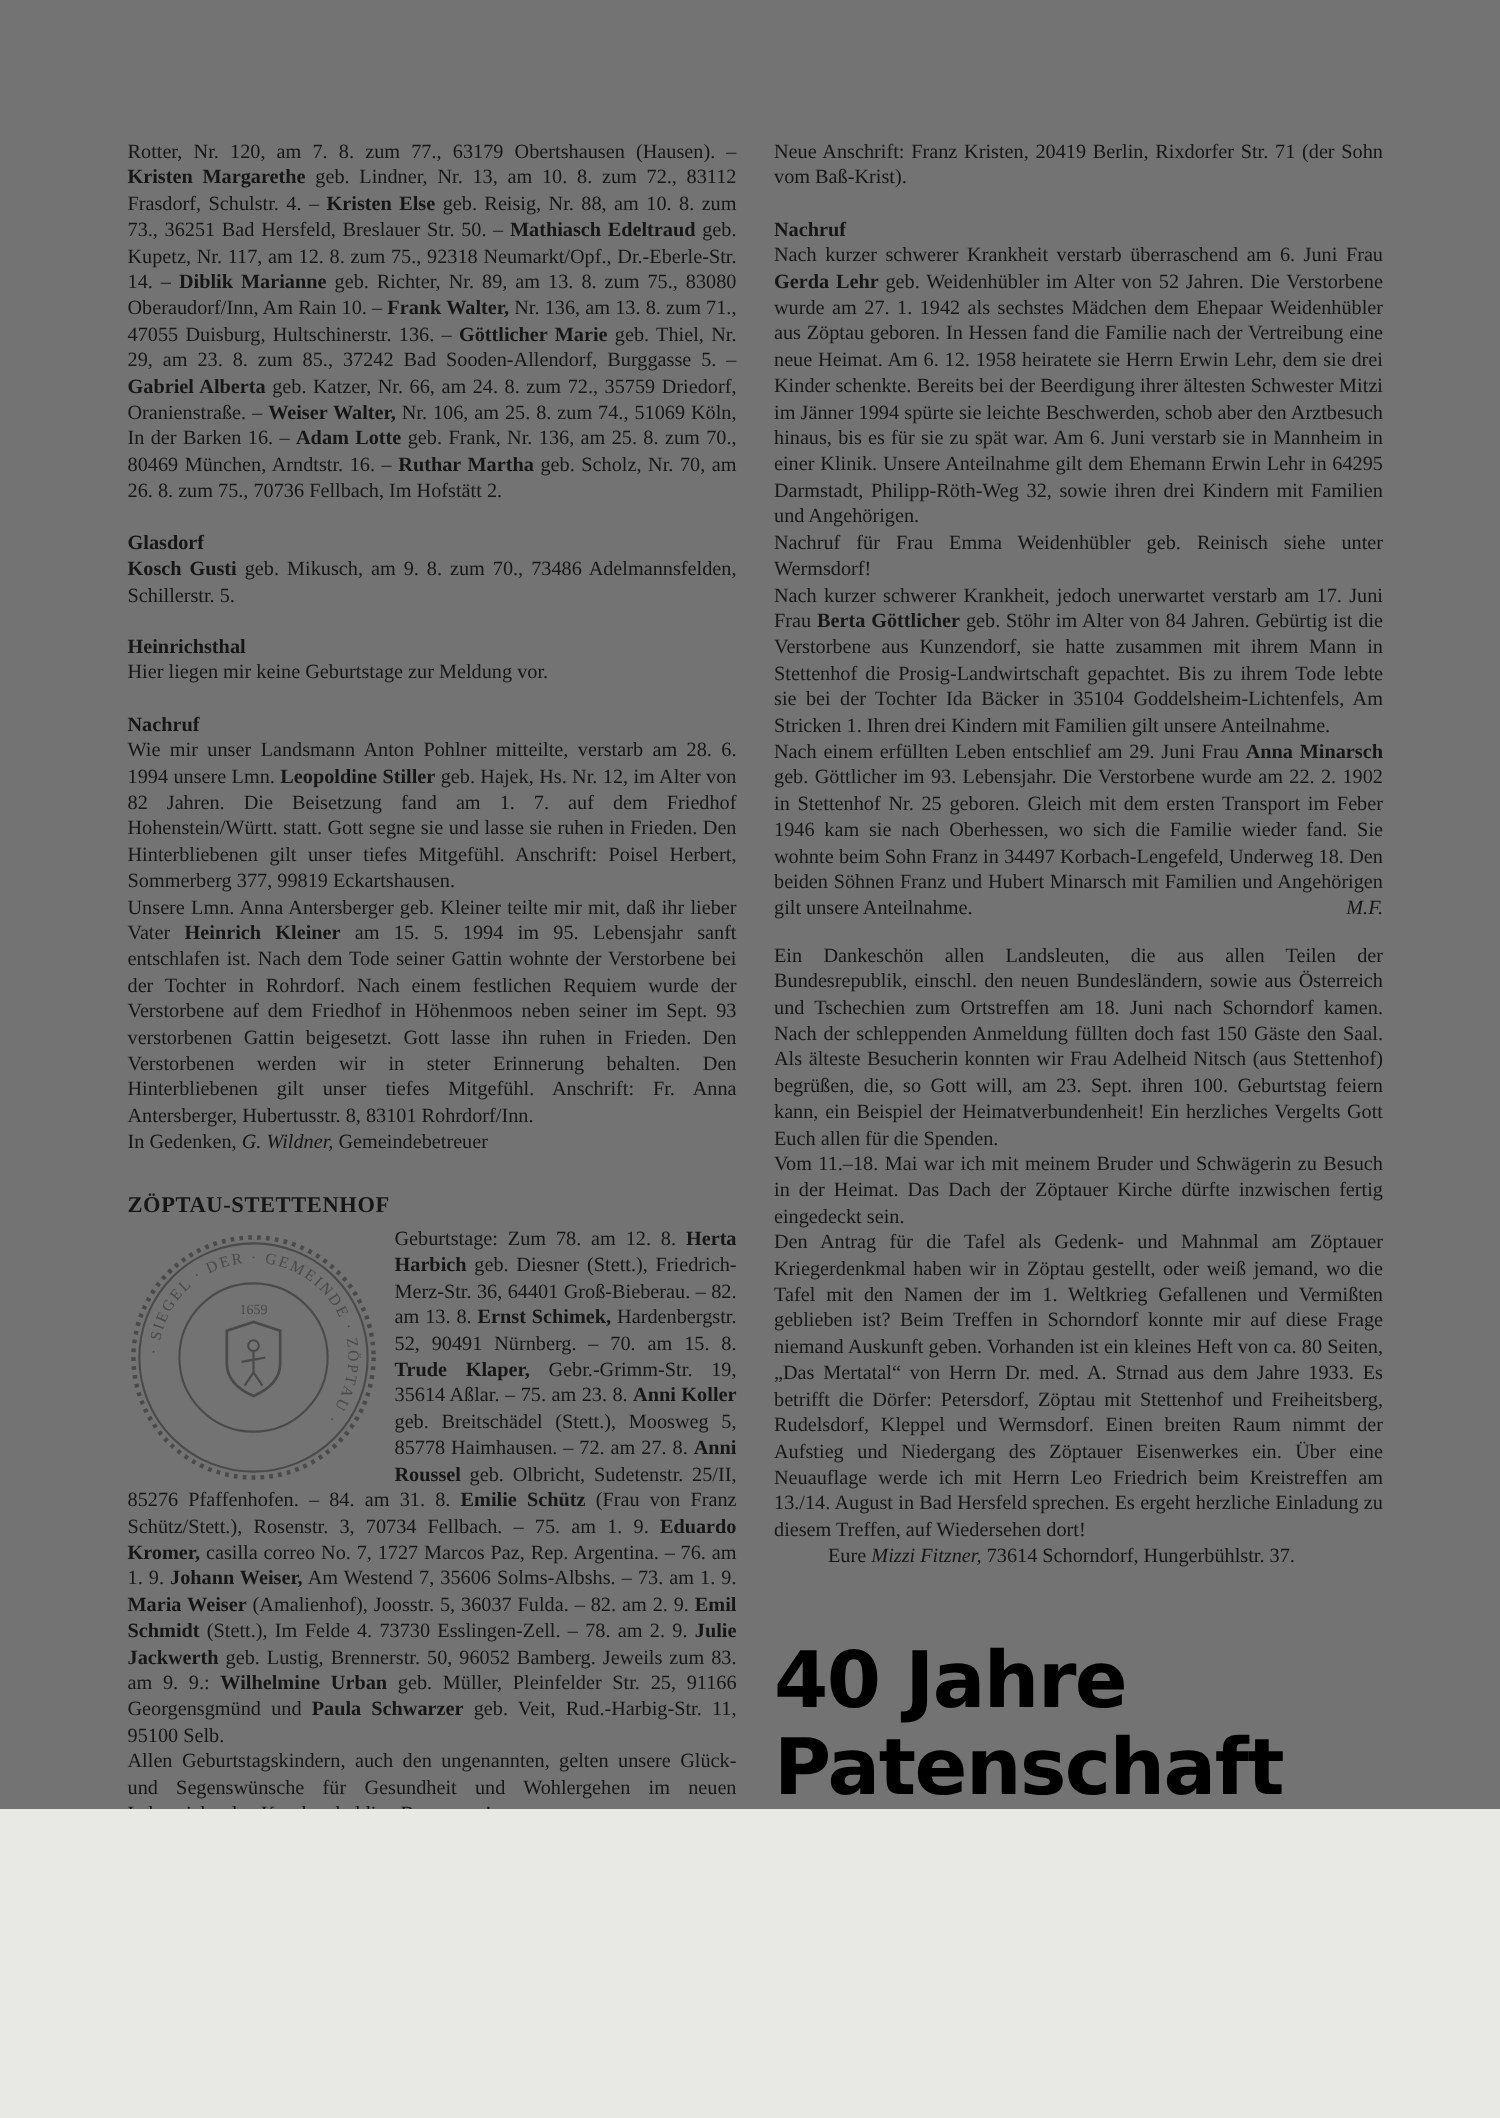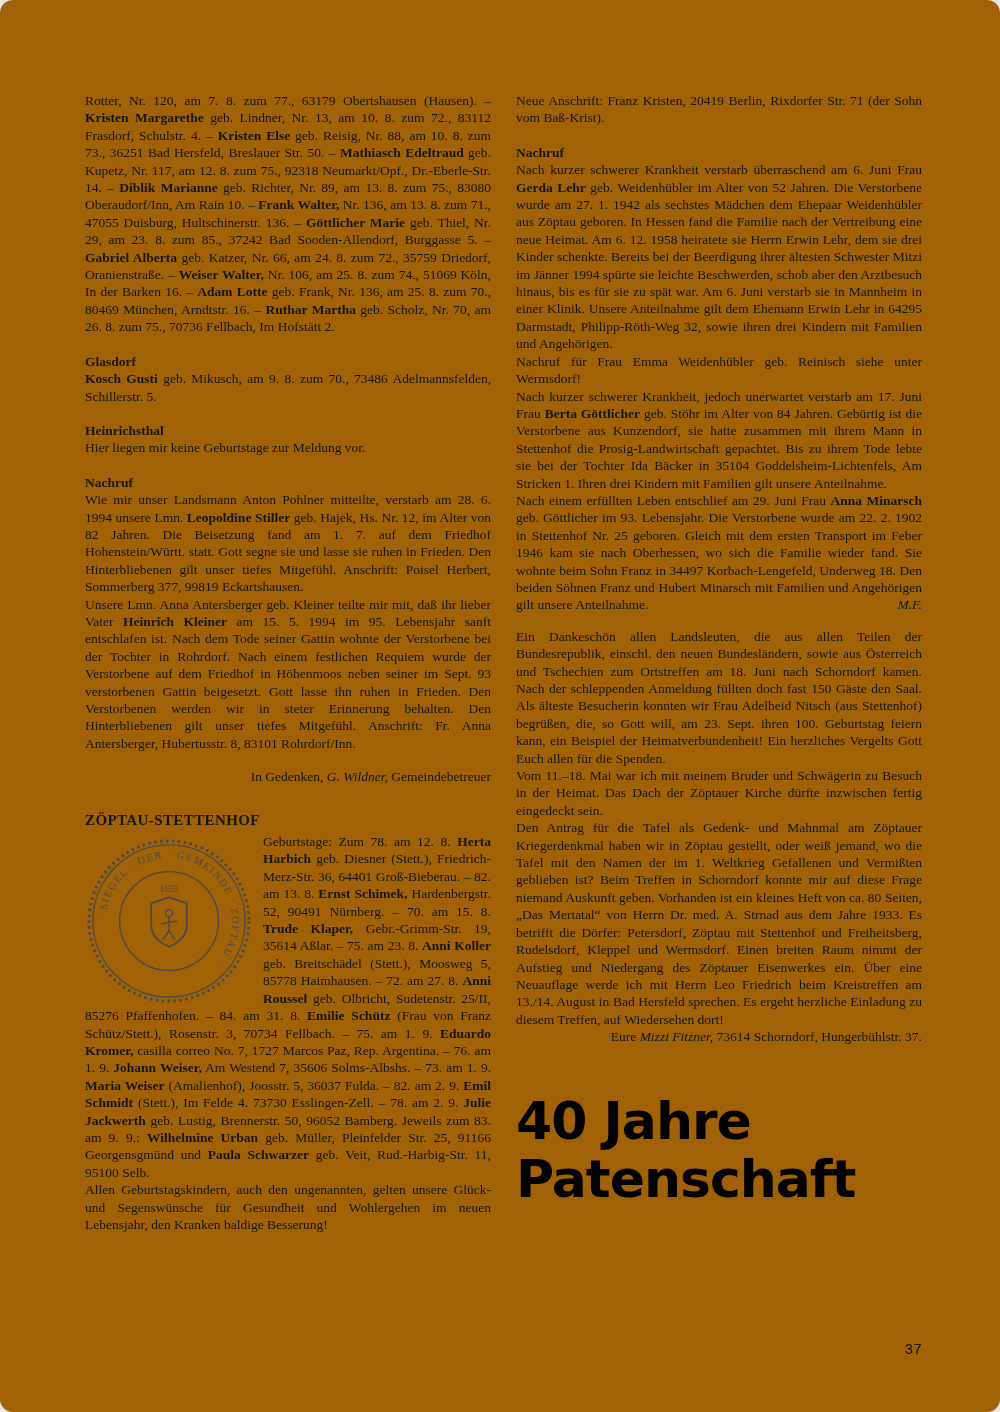--- a/index.html
+++ b/index.html
@@ -1,27 +1,27 @@
 <!DOCTYPE html>
 <html lang="de"><head>
 <meta charset="utf-8">
 <style>
   html,body{margin:0;padding:0;background:#e8e8e4;}
-  .page{position:relative;width:1000px;height:1412px;margin:0 auto;background:#a16207;
-        font-family:"Liberation Serif",serif;color:#161616;overflow:hidden;border-radius:13px;}
+  .page{position:relative;width:1000px;height:1206px;margin:0 auto;background:#737373;
+        font-family:"Liberation Serif",serif;color:#161616;overflow:hidden;}
   .col{position:absolute;top:92px;font-size:13.5px;line-height:17.4px;}
   .col-left{left:85px;width:406px;}
   .col-right{left:516px;width:406px;}
   p{margin:0;text-align:justify;hyphens:auto;}
   .b{font-weight:bold;}
   .i{font-style:italic;}
   .fr{float:right;}
   h3.sec{font-size:13.5px;line-height:17.4px;margin:17px 0 0 0;font-weight:bold;font-family:Liberation Serif, serif;}
-  .signoff-right{text-align:right;margin-top:16px;}
-  .indent{padding-left:36px;text-align:right;}
+  .signoff-right{}
+  .indent{padding-left:36px;text-align:left;}
   .gap-top{margin-top:14px;}
   .zoeptau-head{font-size:15px;font-weight:bold;text-align:left;margin:26px 0 4px 0;letter-spacing:0.4px;}
   .seal{float:left;width:168px;height:168px;margin:4px 10px 2px 0;}
   .seal svg{display:block;width:100%;height:100%;}
   .banner{margin-top:46px;font-family:"DejaVu Sans",sans-serif;
           font-weight:bold;font-size:52px;line-height:1.12;color:#000;letter-spacing:-1px;}
   .page-number{position:absolute;top:1342px;left:516px;width:406px;text-align:right;
                font-size:14.5px;font-family:Liberation Mono, monospace;color:#161616;}
 </style>
 </head>

